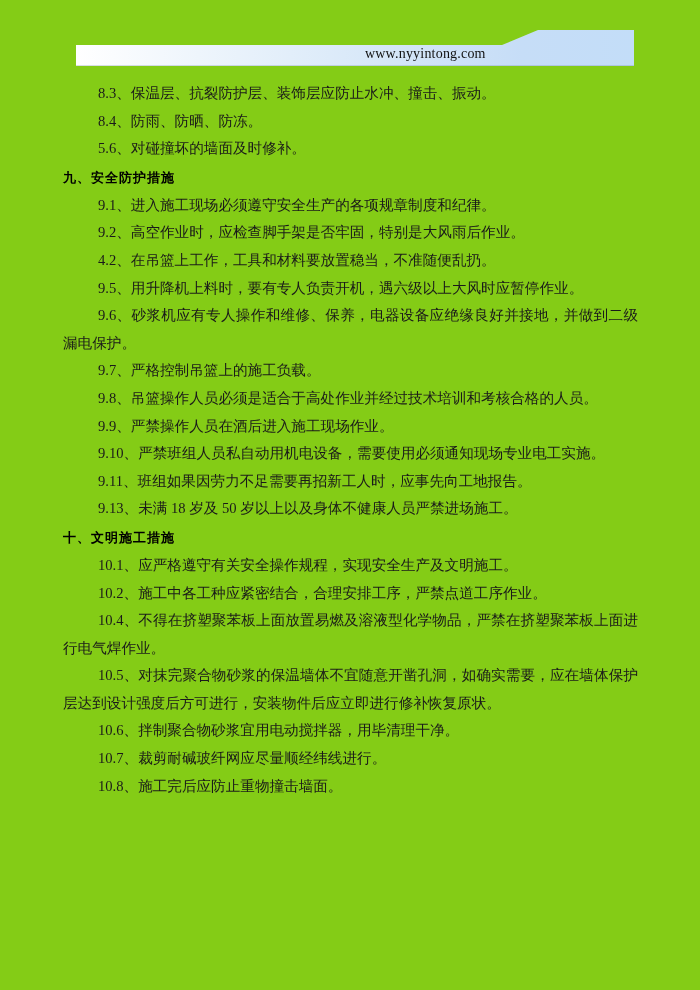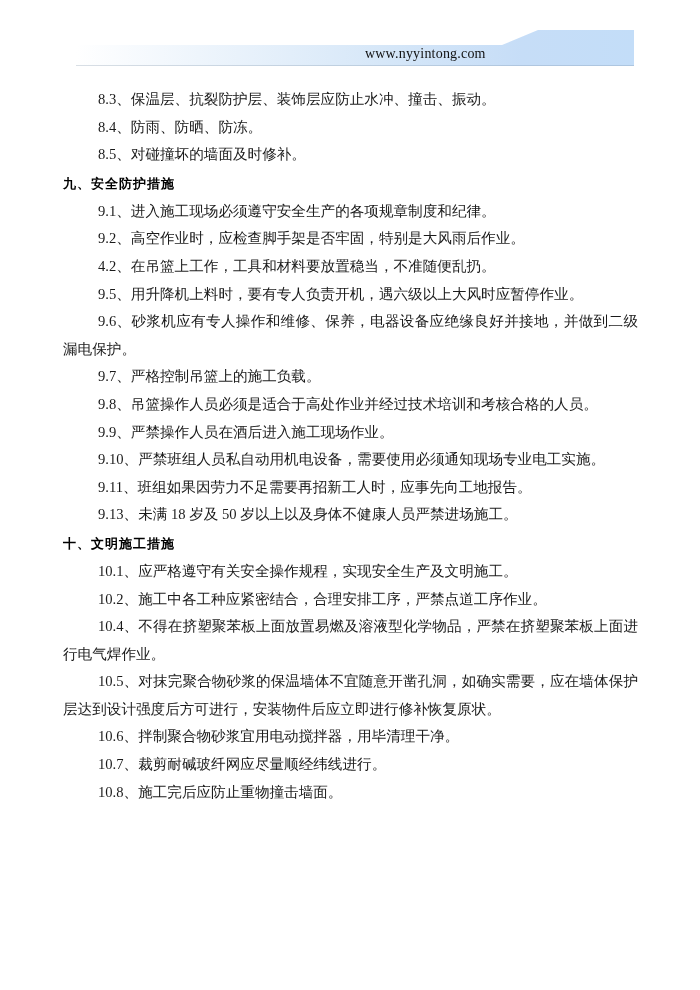--- a/index.html
+++ b/index.html
@@ -1,21 +1,21 @@
 <!DOCTYPE html>
 <html><head>
 <meta charset="utf-8">
 <style>
   * { margin: 0; padding: 0; box-sizing: border-box; }
   html, body { background: #e9e9e9; }
   .page {
     position: relative;
     width: 700px;
     height: 990px;
-    background: #ffffff;
+    background: #84cc16;
     overflow: hidden;
     font-family: "Liberation Serif", "DejaVu Serif", serif;
     color: #1a1a1a;
   }
   
   .banner {
     position: absolute;
     left: 76px;
     top: 28px;
     width: 558px;
@@ -37,21 +37,21 @@
     top: 46px;
     font-family: "Liberation Serif", "DejaVu Serif", serif;
     font-size: 14px;
     color: #111111;
     letter-spacing: 0.2px;
   }
   
   .doc {
     position: absolute;
     left: 63px;
-    top: 86px;
+    top: 80px;
     width: 575px;
   }
   .doc p.item {
     font-size: 14.6px;
     line-height: 27.6px;
     text-indent: 35px;
     text-align: justify;
     color: #1a1a1a;
   }
   .doc h2.sec {
@@ -68,21 +68,21 @@
 
 <div class="page">
 
   <div class="banner"></div>
   <div class="banner-edge"></div>
   <span class="site-url">www.nyyintong.com</span>
 
   <div class="doc">
     <p class="item">8.3、保温层、抗裂防护层、装饰层应防止水冲、撞击、振动。</p>
     <p class="item">8.4、防雨、防晒、防冻。</p>
-    <p class="item">8.5、对碰撞坏的墙面及时修补。</p>
+    <p class="item">5.6、对碰撞坏的墙面及时修补。</p>
     <h2 class="sec">九、安全防护措施</h2>
     <p class="item">9.1、进入施工现场必须遵守安全生产的各项规章制度和纪律。</p>
     <p class="item">9.2、高空作业时，应检查脚手架是否牢固，特别是大风雨后作业。</p>
     <p class="item">4.2、在吊篮上工作，工具和材料要放置稳当，不准随便乱扔。</p>
     <p class="item">9.5、用升降机上料时，要有专人负责开机，遇六级以上大风时应暂停作业。</p>
     <p class="item">9.6、砂浆机应有专人操作和维修、保养，电器设备应绝缘良好并接地，并做到二级漏电保护。</p>
     <p class="item">9.7、严格控制吊篮上的施工负载。</p>
     <p class="item">9.8、吊篮操作人员必须是适合于高处作业并经过技术培训和考核合格的人员。</p>
     <p class="item">9.9、严禁操作人员在酒后进入施工现场作业。</p>
     <p class="item">9.10、严禁班组人员私自动用机电设备，需要使用必须通知现场专业电工实施。</p>

